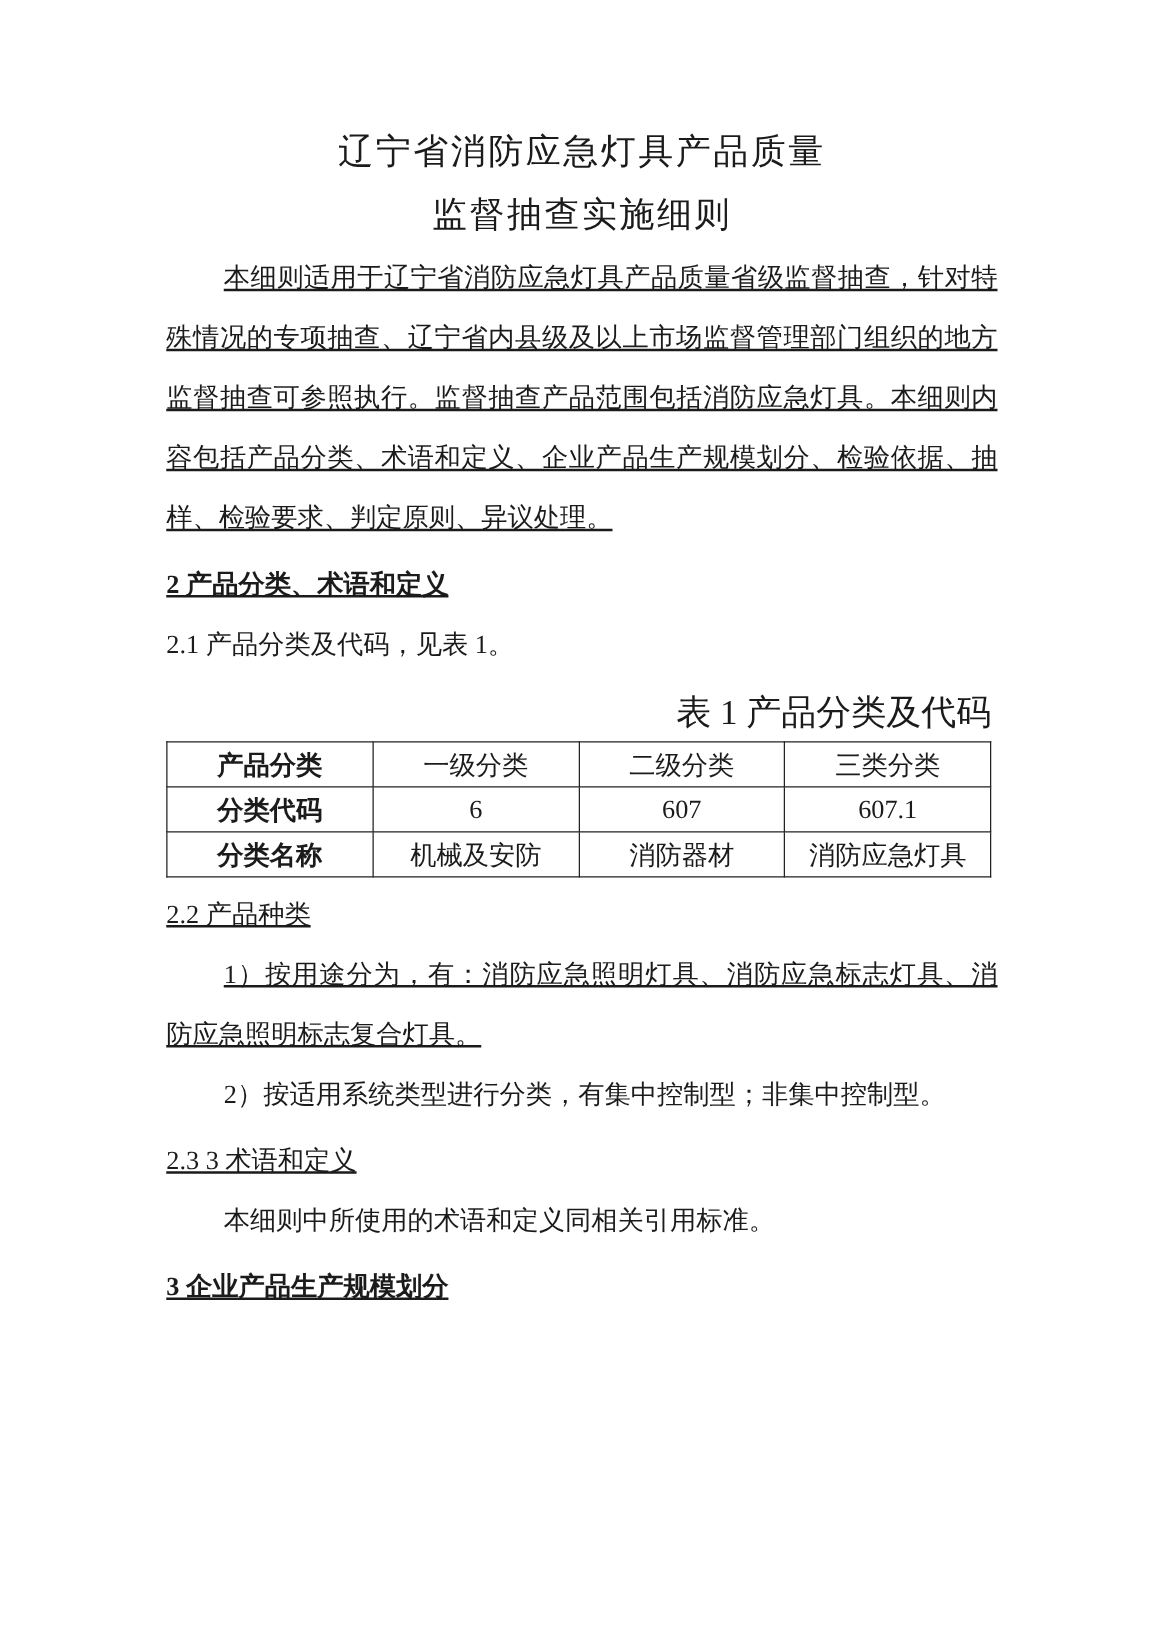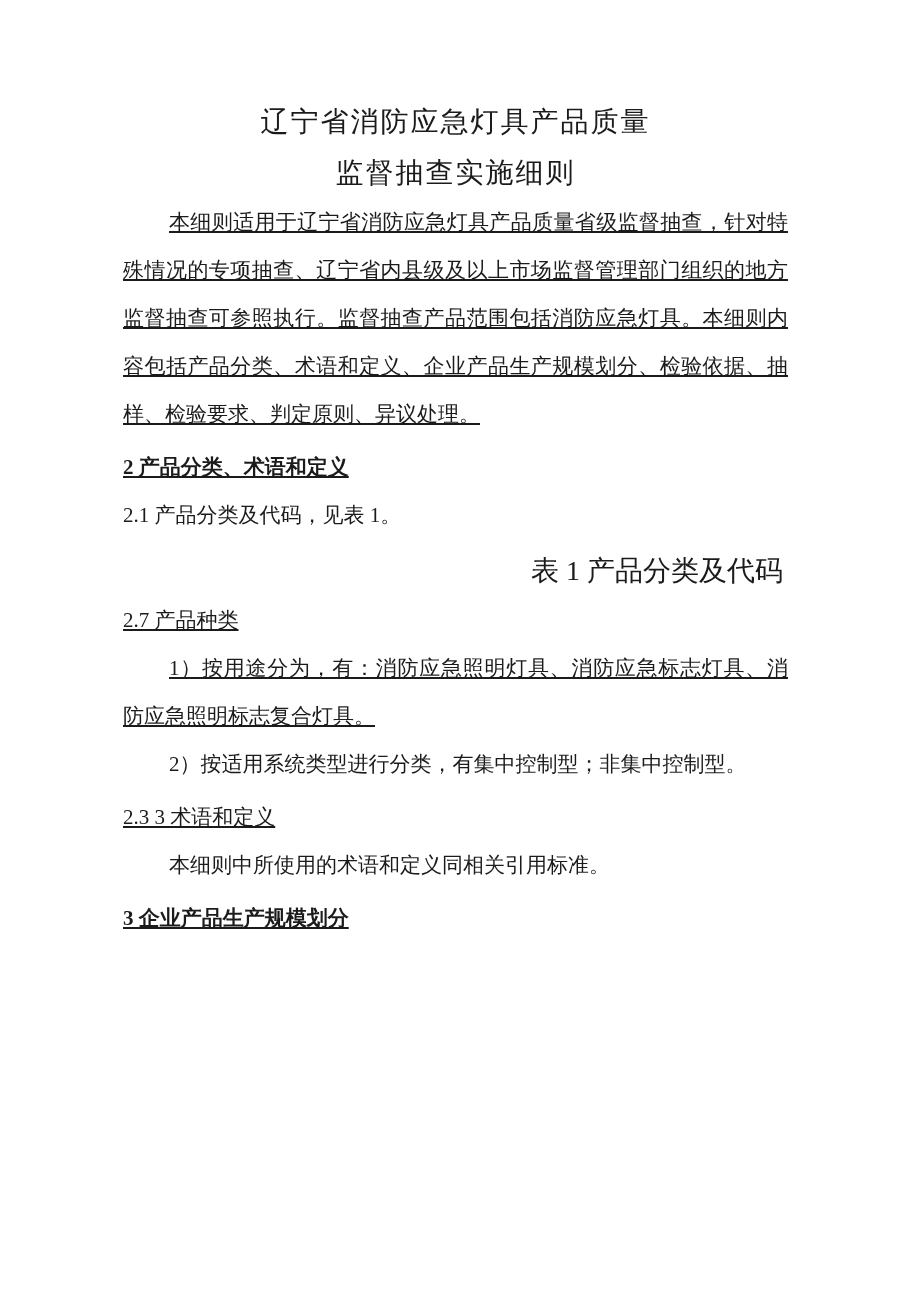--- a/index.html
+++ b/index.html
@@ -11,21 +11,21 @@
     position: relative;
     width: 920px;
     height: 1301px;
     background: #ffffff;
     color: #1b1b1b;
     font-family: "Liberation Serif", "DejaVu Serif", serif;
     overflow: hidden;
   }
   .content {
     position: absolute;
-    left: 123px;
+    left: 133px;
     top: 96px;
     width: 665px;
   }
   .title-line {
     font-size: 28px;
     line-height: 51px;
     text-align: center;
     font-weight: normal;
     letter-spacing: 2px;
     margin: 0;
@@ -85,22 +85,44 @@
 
 
     <p class="para indent just">本细则适用于辽宁省消防应急灯具产品质量省级监督抽查，针对特殊情况的专项抽查、辽宁省内县级及以上市场监督管理部门组织的地方监督抽查可参照执行。监督抽查产品范围包括消防应急灯具。本细则内容包括产品分类、术语和定义、企业产品生产规模划分、检验依据、抽样、检验要求、判定原则、异议处理。</p>
 
     <div class="heading mt-sm">2 产品分类、术语和定义</div>
 
     <p class="para">2.1 产品分类及代码，见表 1。</p>
 
     <div class="table-caption">表 1 产品分类及代码</div>
 
+    <table class="cls">
+      <tbody>
+        <tr>
+          <td class="rowhead">产品分类</td>
+          <td>一级分类</td>
+          <td>二级分类</td>
+          <td>三类分类</td>
+        </tr>
+        <tr>
+          <td class="rowhead">分类代码</td>
+          <td>6</td>
+          <td>607</td>
+          <td>607.1</td>
+        </tr>
+        <tr>
+          <td class="rowhead">分类名称</td>
+          <td>机械及安防</td>
+          <td>消防器材</td>
+          <td>消防应急灯具</td>
+        </tr>
+      </tbody>
+    </table>
 
-    <p class="para mt-sm">2.7 产品种类</p>
+    <p class="para mt-sm">2.2 产品种类</p>
 
 
     <p class="para indent just">1）按用途分为，有：消防应急照明灯具、消防应急标志灯具、消防应急照明标志复合灯具。</p>
 
     <p class="para indent">2）按适用系统类型进行分类，有集中控制型；非集中控制型。</p>
 
     <p class="para mt-sm">2.3 3 术语和定义</p>
 
     <p class="para indent">本细则中所使用的术语和定义同相关引用标准。</p>
 

